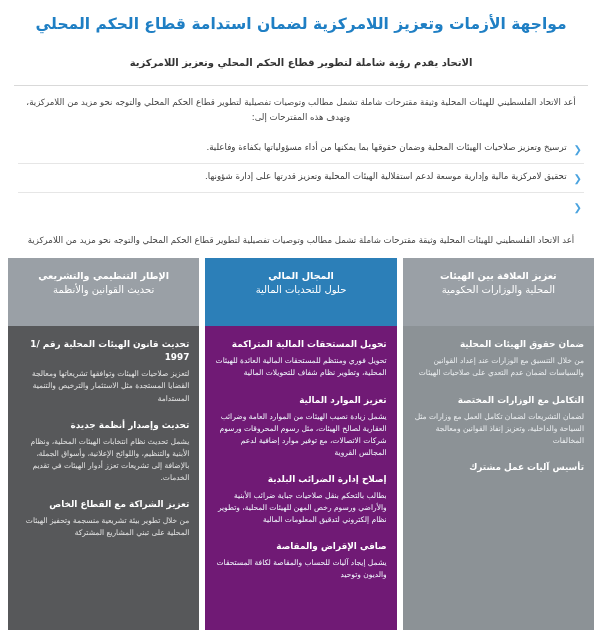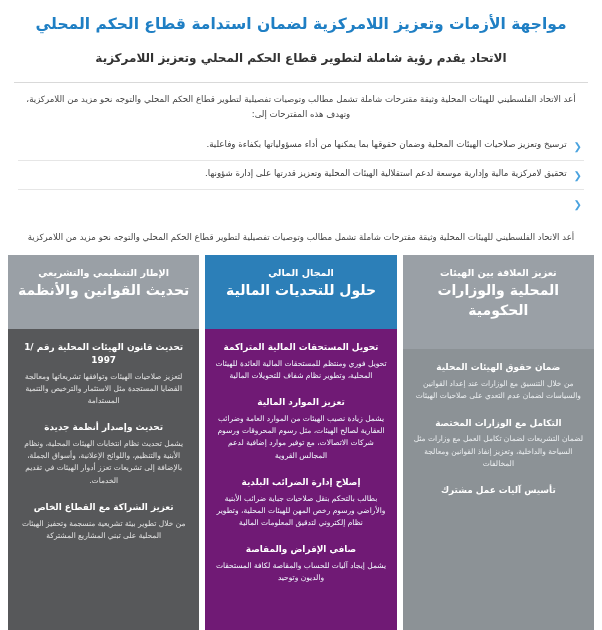--- a/index.html
+++ b/index.html
@@ -24,23 +24,23 @@
   }
   .main-title {
     color: #1f7fc4;
     font-size: 15.5px;
     font-weight: bold;
     line-height: 1.35;
     letter-spacing: 0;
   }
   .subtitle {
     color: #333333;
-    font-size: 12px;
-    font-weight: bold;
-    margin-top: 15px;
+    font-size: 10px;
+    font-weight: bold;
+    margin-top: 21px;
     line-height: 1.4;
   }
   .rule {
     height: 1px;
     background: #d9d9d9;
     margin: 9px 14px 0 14px;
   }
 
   
   .intro {
@@ -104,32 +104,32 @@
     padding: 11px 8px 29px 8px;
     text-align: center;
     color: #ffffff;
   }
   .col-head .h-main {
     font-size: 9.6px;
     font-weight: bold;
     line-height: 1.45;
   }
   .col-head .h-sub {
-    font-size: 14px;
-    font-weight: bold;
+    font-size: 10px;
+    font-weight: normal;
     line-height: 1.45;
   }
   .col-body {
     flex: 1 1 auto;
     padding: 12px 10px 10px 10px;
     display: flex;
     flex-direction: column;
     gap: 14px;
   }
-  .item { text-align: center; }
+  .item { text-align: right; }
   .item-title {
     font-size: 8.9px;
     font-weight: bold;
     line-height: 1.45;
     margin-bottom: 4px;
   }
   .item-desc {
     font-size: 7.5px;
     line-height: 1.62;
   }

